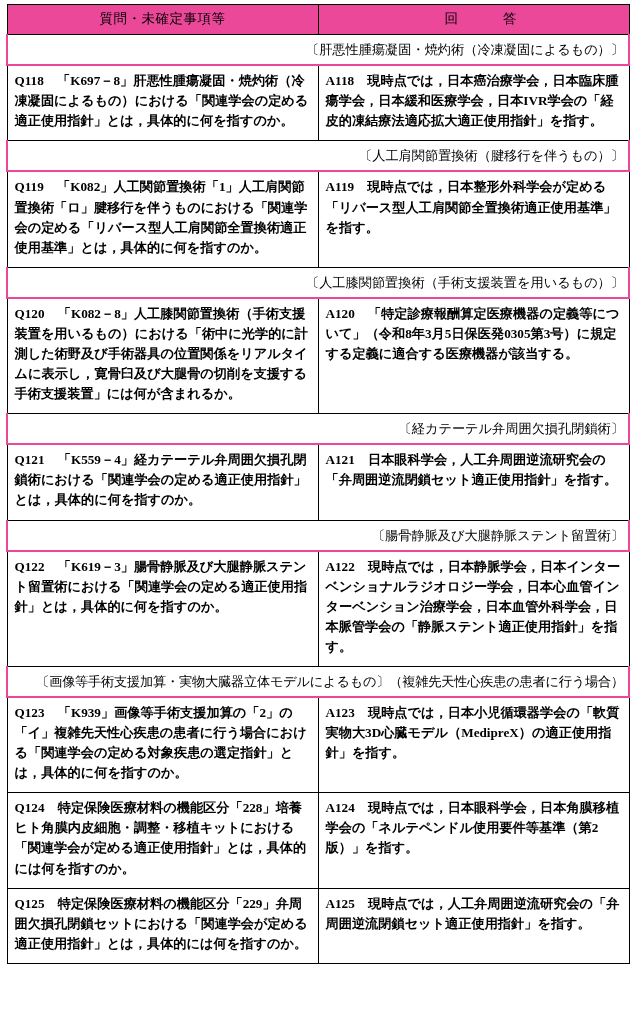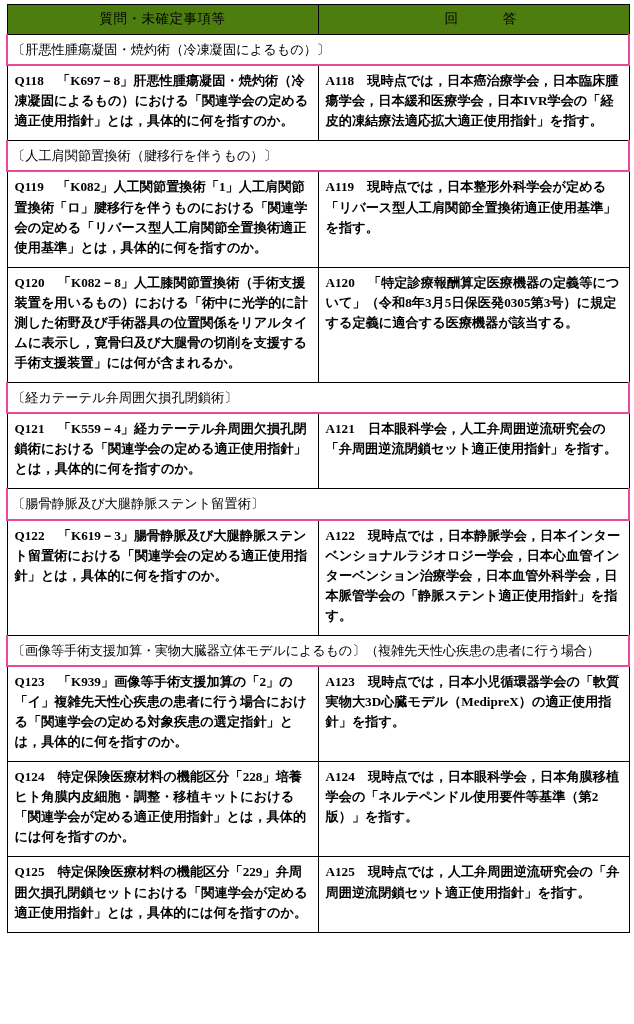--- a/index.html
+++ b/index.html
@@ -20,35 +20,35 @@
   table.qa {
     width: 622px;
     border-collapse: collapse;
     table-layout: fixed;
   }
   table.qa col.c1 { width: 311px; }
   table.qa col.c2 { width: 311px; }
 
   th.head {
     border: 1px solid #000;
-    background: #4d7c0f;
+    background: #ec4899;
     font-weight: normal;
     font-size: 13.5px;
     padding: 5px 2px 6px 2px;
     text-align: center;
     letter-spacing: 0.5px;
   }
   th.head .spaced {
     letter-spacing: 6px;
     margin-left: 20px;
   }
   td.section {
     border: 2px solid #ec4899;
     border-top: 1px solid #000;
-    text-align: left;
+    text-align: right;
     font-size: 13.2px;
     padding: 5px 4px 5px 4px;
     line-height: 1.45;
   }
   td.cell {
     border: 1px solid #000;
     vertical-align: top;
     font-size: 13.2px;
     line-height: 1.52;
     padding: 5px 7px 9px 7px;
@@ -86,20 +86,23 @@
 
       <tr>
         <td class="section" colspan="2">〔人工肩関節置換術（腱移行を伴うもの）〕</td>
       </tr>
       <tr>
         <td class="cell">Q119　「K082」人工関節置換術「1」人工肩関節置換術「ロ」腱移行を伴うものにおける「関連学会の定める「リバース型人工肩関節全置換術適正使用基準」とは，具体的に何を指すのか。</td>
         <td class="cell">A119　現時点では，日本整形外科学会が定める「リバース型人工肩関節全置換術適正使用基準」を指す。</td>
       </tr>
 
       <tr>
+        <td class="section" colspan="2">〔人工膝関節置換術（手術支援装置を用いるもの）〕</td>
+      </tr>
+      <tr>
         <td class="cell">Q120　「K082－8」人工膝関節置換術（手術支援装置を用いるもの）における「術中に光学的に計測した術野及び手術器具の位置関係をリアルタイムに表示し，寛骨臼及び大腿骨の切削を支援する手術支援装置」には何が含まれるか。</td>
         <td class="cell">A120　「特定診療報酬算定医療機器の定義等について」（令和8年3月5日保医発0305第3号）に規定する定義に適合する医療機器が該当する。</td>
       </tr>
 
       <tr>
         <td class="section" colspan="2">〔経カテーテル弁周囲欠損孔閉鎖術〕</td>
       </tr>
       <tr>
         <td class="cell">Q121　「K559－4」経カテーテル弁周囲欠損孔閉鎖術における「関連学会の定める適正使用指針」とは，具体的に何を指すのか。</td>
         <td class="cell">A121　日本眼科学会，人工弁周囲逆流研究会の「弁周囲逆流閉鎖セット適正使用指針」を指す。</td>

